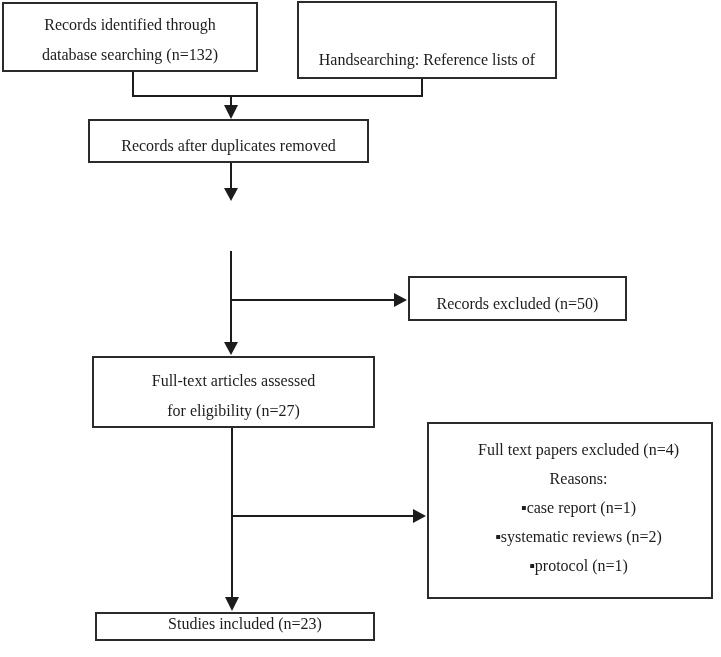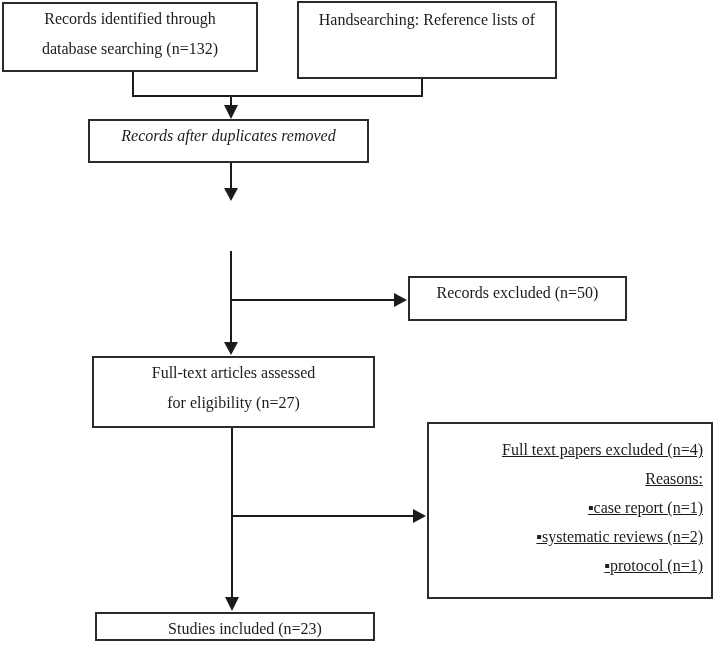--- a/index.html
+++ b/index.html
@@ -25,40 +25,39 @@
     pointer-events: none;
   }
   .box {
     position: absolute;
     box-sizing: border-box;
     border: 2px solid #2b2b2b;
     background: #ffffff;
     display: flex;
     flex-direction: column;
     align-items: center;
-    justify-content: flex-start;
+    justify-content: flex-end;
     text-align: center;
     font-size: 16px;
     line-height: 30px;
     color: #1c1c1c;
   }
   .box--records-identified { left: 2px;   top: 2px;   width: 256px; height: 70px;  }
   .box--handsearching      { left: 297px; top: 1px;   width: 260px; height: 78px; line-height: 34px; }
-  .box--duplicates-removed { left: 88px;  top: 119px; width: 281px; height: 44px; font-style: italic;  }
+  .box--duplicates-removed { left: 88px;  top: 119px; width: 281px; height: 44px;  }
   .box--titles-screened    { left: 90px;  top: 202px; width: 283px; height: 49px;  }
   .box--records-excluded   { left: 408px; top: 276px; width: 219px; height: 45px;  }
   .box--fulltext-assessed  { left: 92px;  top: 356px; width: 283px; height: 72px;  }
   .box--fulltext-excluded  {
     left: 427px; top: 422px; width: 286px; height: 177px;
-    align-items: flex-end;
+    align-items: center;
     justify-content: flex-start;
     text-align: left;
     padding: 11px 8px 8px 25px;
     line-height: 29px;
-    text-decoration: underline;
   }
   .box--studies-included   { left: 95px;  top: 612px; width: 280px; height: 29px; padding-left: 20px;  }
   .ln { white-space: nowrap; }
 </style>
 </head>
 <body>
 
 <div class="canvas">
 
   <svg class="connectors" viewBox="0 0 721 657" xmlns="http://www.w3.org/2000/svg">

